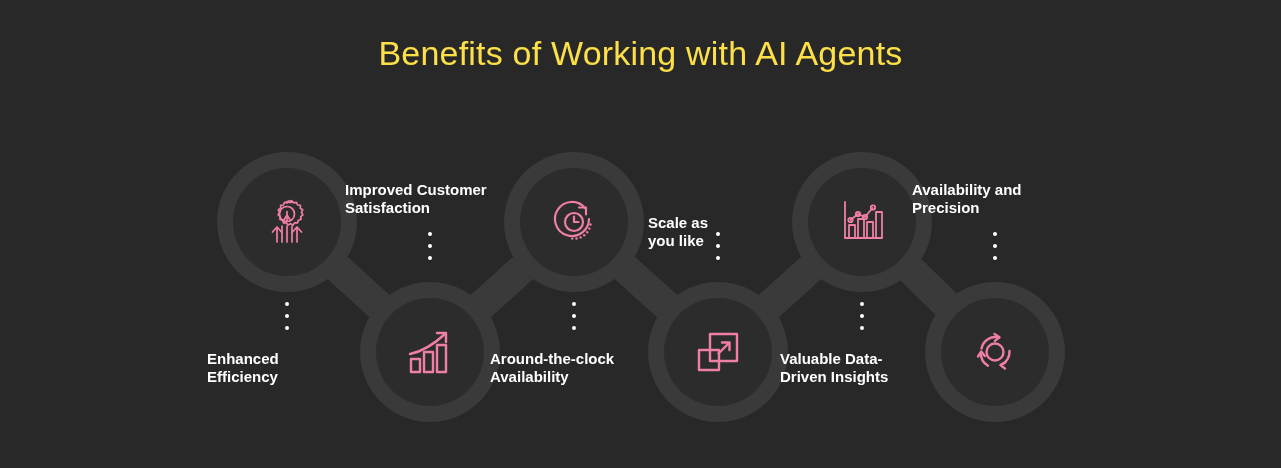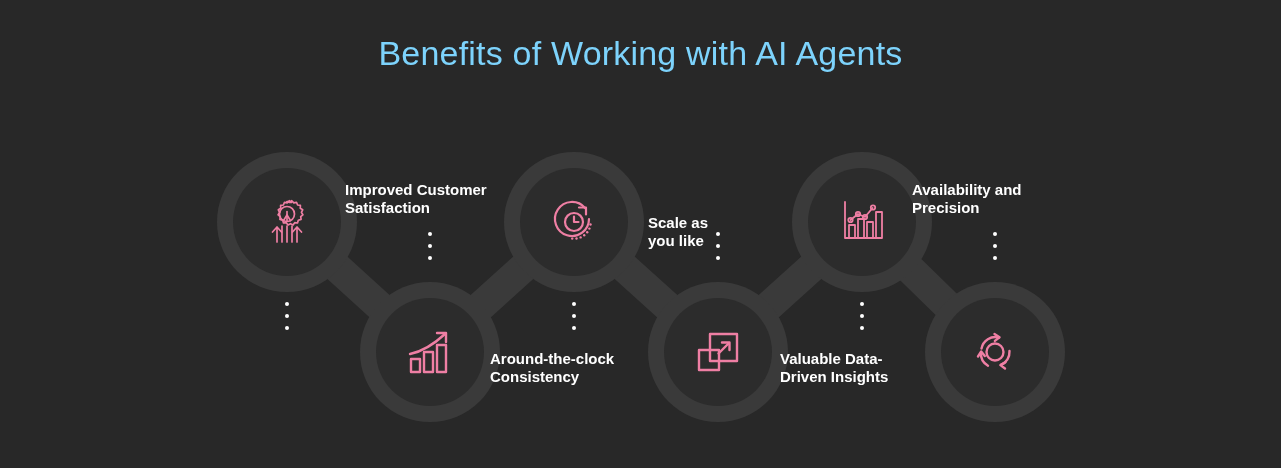--- a/index.html
+++ b/index.html
@@ -18,21 +18,21 @@
     position: absolute;
     inset: 0;
     background: #282828;
   }
   .title {
     position: absolute;
     top: 34px;
     left: 0;
     width: 1281px;
     text-align: center;
-    color: #7dd3fc;
+    color: #fde047;
     font-size: 34px;
     font-weight: 400;
     letter-spacing: 0.2px;
     font-family: "Liberation Sans", sans-serif;
   }
   .chain-layer {
     position: absolute;
     inset: 0;
   }
   .node {
@@ -116,20 +116,22 @@
           <path d="M30.5 36 l4.5-5 4.5 5"></path>
         </svg>
       </span>
     </div>
   </div>
   <div class="dots" style="left:285px; top:302px;">
     <span></span>
     <span></span>
     <span></span>
   </div>
+  <div class="label" style="left:207px; top:350px; width:160px;">Enhanced
+Efficiency</div>
 
   <div class="node" style="left:360px; top:282px; width:140px; height:140px;">
     <div class="inner" style="width:108px;height:108px;">
       <span class="icon-wrap">
         <svg width="52" height="52" viewBox="0 0 52 52" fill="none" stroke="#ef7fa4" stroke-width="2.4" stroke-linecap="round" stroke-linejoin="round">
           <rect x="7" y="33" width="9" height="13"></rect>
           <rect x="20" y="26" width="9" height="20"></rect>
           <rect x="33" y="19" width="9" height="27"></rect>
           <path d="M6 28 C16 26, 28 20, 41 8"></path>
           <path d="M33 7 h9 v9"></path>
@@ -165,21 +167,21 @@
         </svg>
       </span>
     </div>
   </div>
   <div class="dots" style="left:572px; top:302px;">
     <span></span>
     <span></span>
     <span></span>
   </div>
   <div class="label" style="left:490px; top:350px; width:170px;">Around-the-clock
-Consistency</div>
+Availability</div>
 
   <div class="node" style="left:648px; top:282px; width:140px; height:140px;">
     <div class="inner" style="width:108px;height:108px;">
       <span class="icon-wrap">
         <svg width="50" height="50" viewBox="0 0 50 50" fill="none" stroke="#ef7fa4" stroke-width="2.4" stroke-linecap="round" stroke-linejoin="round">
           <rect x="17" y="7" width="27" height="27"></rect>
           <rect x="6" y="23" width="20" height="20"></rect>
           <path d="M25.5 26.5 L36 16"></path>
           <path d="M29 15.5 h7.5 v7.5"></path>
         </svg>

